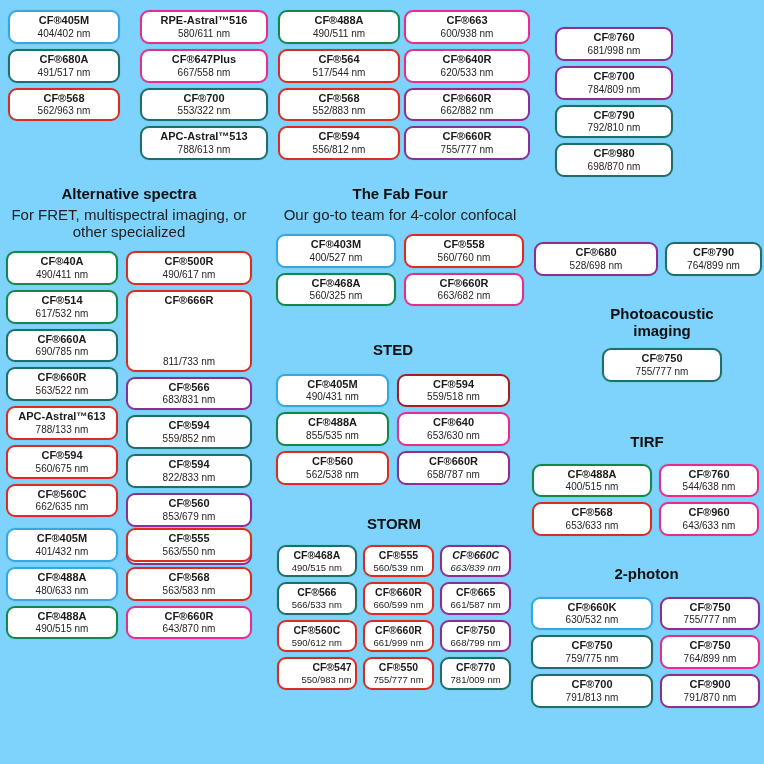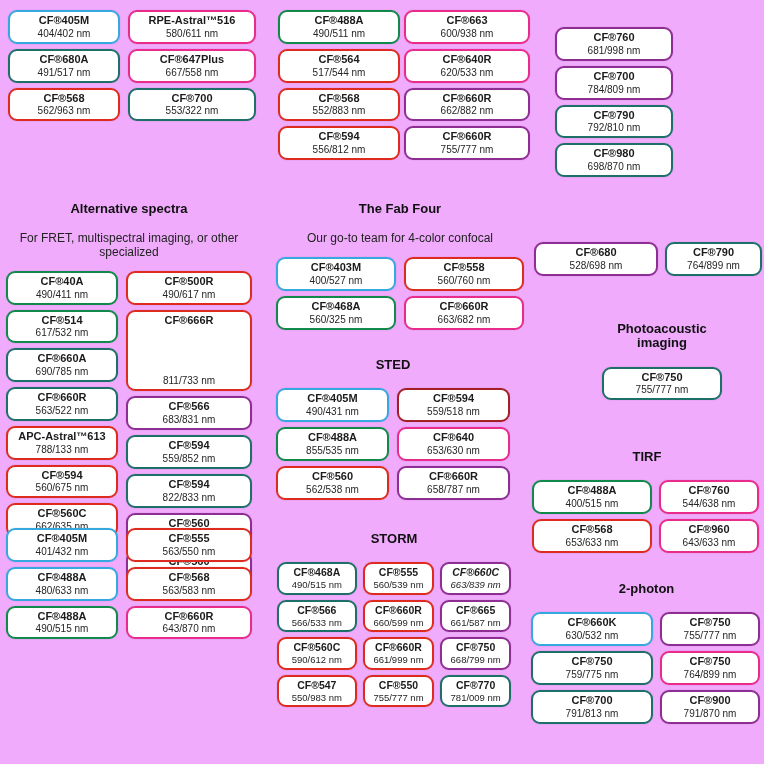--- a/index.html
+++ b/index.html
@@ -1,41 +1,41 @@
 <!DOCTYPE html>
 <html><head>
 <meta charset="utf-8">
 <style>
   html,body{margin:0;padding:0;}
   body{font-family:"Liberation Sans", sans-serif; background:#fbfbfb;}
-  #page{position:relative;width:764px;height:764px;background:#f0abfc;overflow:hidden;}
+  #page{position:relative;width:764px;height:764px;background:#7dd3fc;overflow:hidden;}
 
   .col{display:flex;flex-direction:column;}
   .pill{
     background:#fff;
     border:2px solid #333;
     border-radius:9px;
     display:flex;flex-direction:column;align-items:center;justify-content:center;
     padding:2px 3px;
     min-height:31px;
     box-sizing:border-box;
     margin-bottom:5px;
     box-shadow:0 0 0 1px rgba(0,0,0,0.03);
   }
   .dye-name{font-weight:bold;font-size:11px;line-height:1.25;color:#1b1b1b;white-space:nowrap;}
   .dye-range{font-size:10px;line-height:1.2;color:#252525;white-space:nowrap;}
 
-  .sec-title{font-weight:bold;font-size:13px;line-height:1.1;text-align:center;color:#101010;margin:16px;}
-  .sec-sub{font-size:12px;text-align:center;color:#222;margin-top:3px;line-height:1.15;}
+  .sec-title{font-weight:bold;font-size:15px;line-height:1.1;text-align:center;color:#101010;margin:0;}
+  .sec-sub{font-size:15px;text-align:center;color:#222;margin-top:3px;line-height:1.15;}
   .grid2{display:flex;gap:8px;}
   .grid3{display:flex;gap:6px;}
 
   
   #top-col1{position:absolute;left:8px;top:10px;width:112px;}
-  #top-col2{position:absolute;left:128px;top:10px;width:128px;}
+  #top-col2{position:absolute;left:140px;top:10px;width:128px;}
   #top-col3{position:absolute;left:278px;top:10px;width:122px;}
   #top-col4{position:absolute;left:404px;top:10px;width:126px;}
   #top-col5{position:absolute;left:555px;top:27px;width:118px;}
 
   #alt-section{position:absolute;left:6px;top:186px;width:246px;}
   #alt-section .grid2{margin-top:11px;}
   #alt-col1{width:112px;} #alt-col2{width:126px;}
 
   #fab-section{position:absolute;left:276px;top:186px;width:248px;}
   #fab-section .grid2{margin-top:11px;}
@@ -95,20 +95,24 @@
         <div class="dye-range">580/611 nm</div>
       </div>
       <div class="pill" style="border-color: rgb(233, 43, 139);">
         <div class="dye-name">CF®647Plus</div>
         <div class="dye-range">667/558 nm</div>
       </div>
       <div class="pill" style="border-color: rgb(30, 111, 104);">
         <div class="dye-name">CF®700</div>
         <div class="dye-range">553/322 nm</div>
       </div>
+      <div class="pill" style="border-color: rgb(30, 111, 104);">
+        <div class="dye-name">APC-Astral™513</div>
+        <div class="dye-range">788/613 nm</div>
+      </div>
     </div>
   <div id="top-col3" class="col">
       <div class="pill" style="border-color: rgb(16, 137, 74);">
         <div class="dye-name">CF®488A</div>
         <div class="dye-range">490/511 nm</div>
       </div>
       <div class="pill" style="border-color: rgb(221, 44, 31);">
         <div class="dye-name">CF®564</div>
         <div class="dye-range">517/544 nm</div>
       </div>
@@ -381,21 +385,21 @@
             <div class="dye-range">490/515 nm</div>
           </div>
           <div class="pill" style="border-color: rgb(30, 111, 104);">
             <div class="dye-name">CF®566</div>
             <div class="dye-range">566/533 nm</div>
           </div>
           <div class="pill" style="border-color: rgb(221, 44, 31);">
             <div class="dye-name">CF®560C</div>
             <div class="dye-range">590/612 nm</div>
           </div>
-          <div class="pill" style="border-color: rgb(221, 44, 31);">
+          <div class="pill" style="border-color: rgb(221, 44, 31); align-items: flex-end;">
             <div class="dye-name">CF®547</div>
             <div class="dye-range">550/983 nm</div>
           </div>
         </div>
       <div id="storm-col2" class="col">
           <div class="pill" style="border-color: rgb(221, 44, 31);">
             <div class="dye-name">CF®555</div>
             <div class="dye-range">560/539 nm</div>
           </div>
           <div class="pill" style="border-color: rgb(221, 44, 31);">

